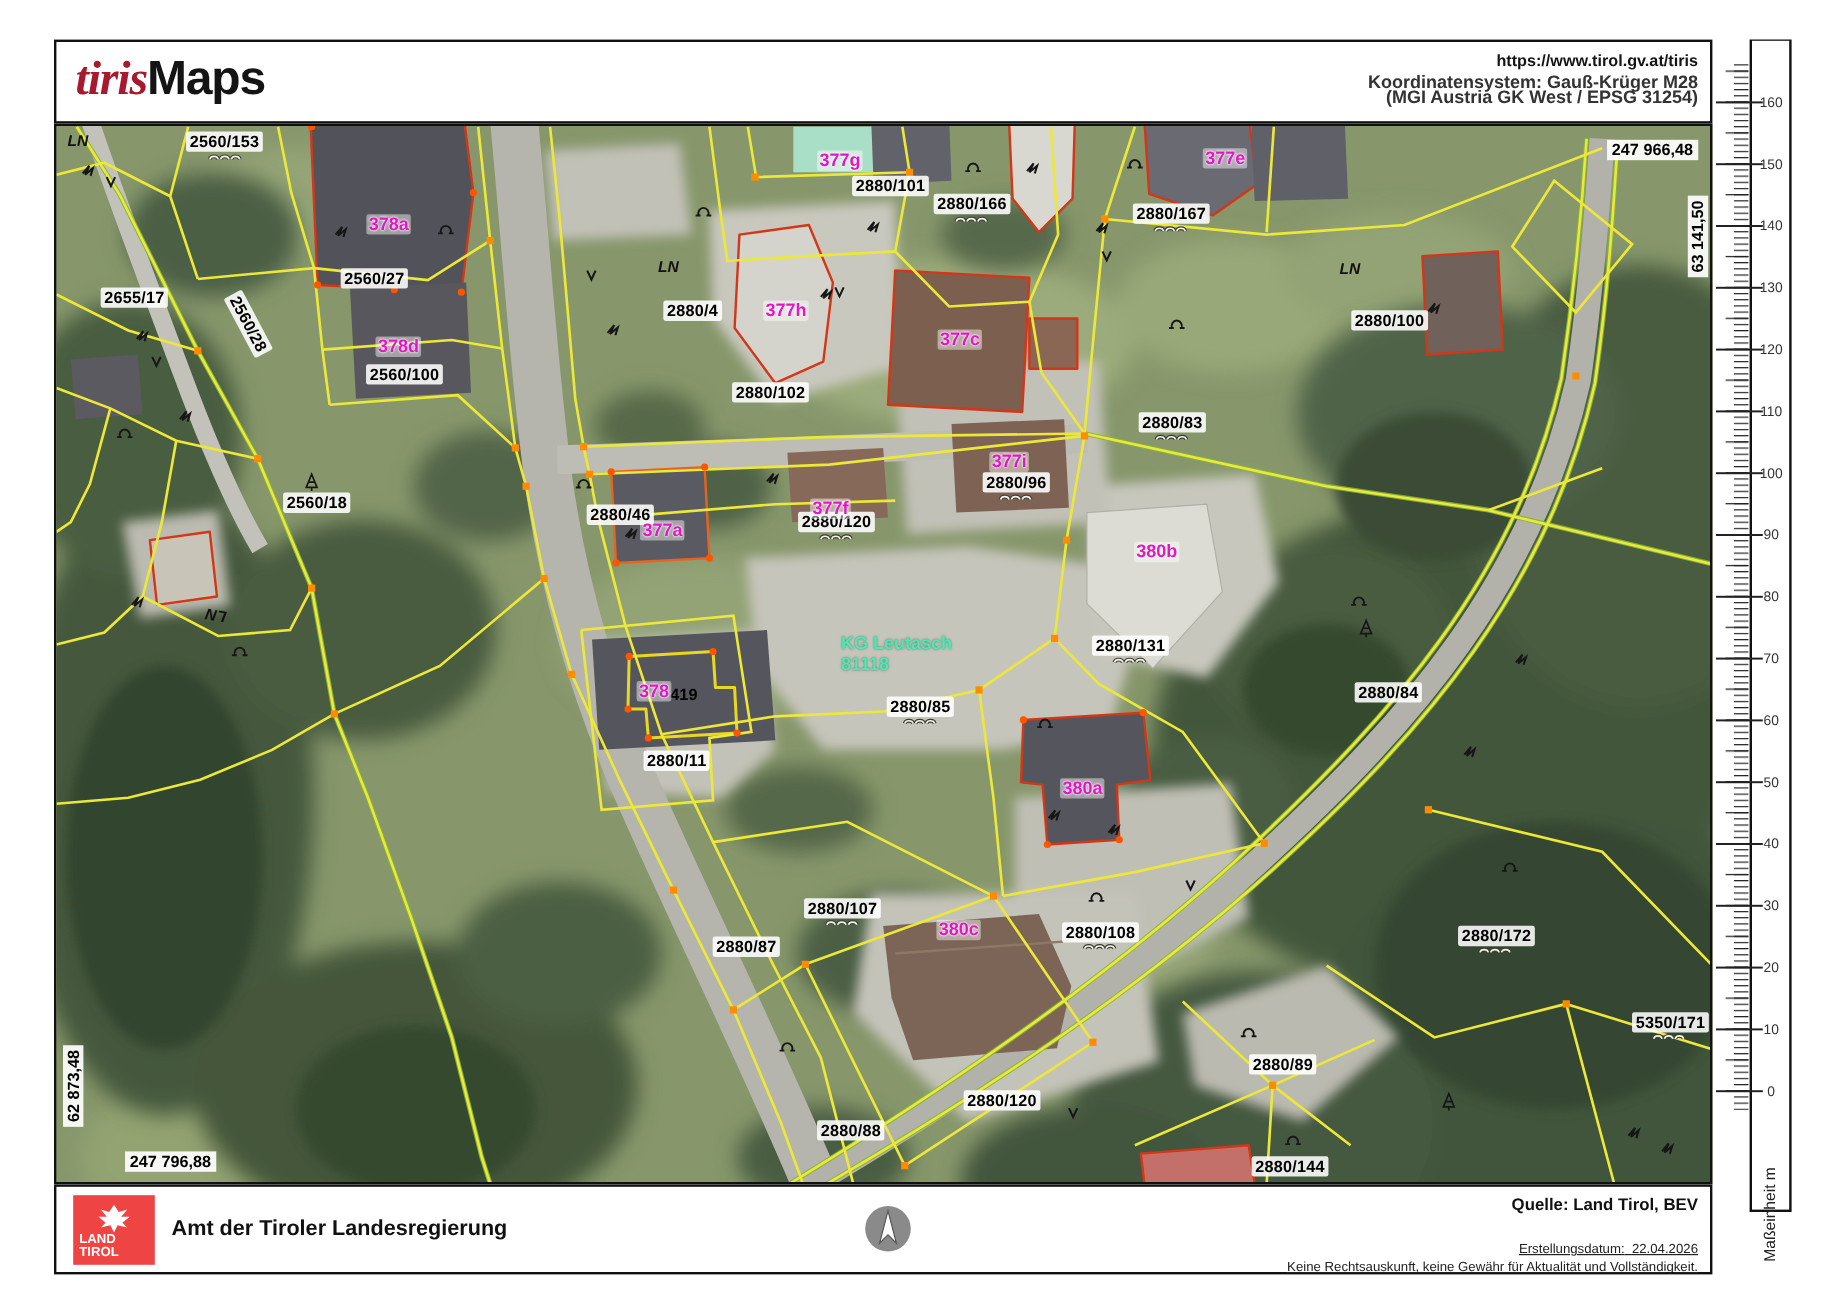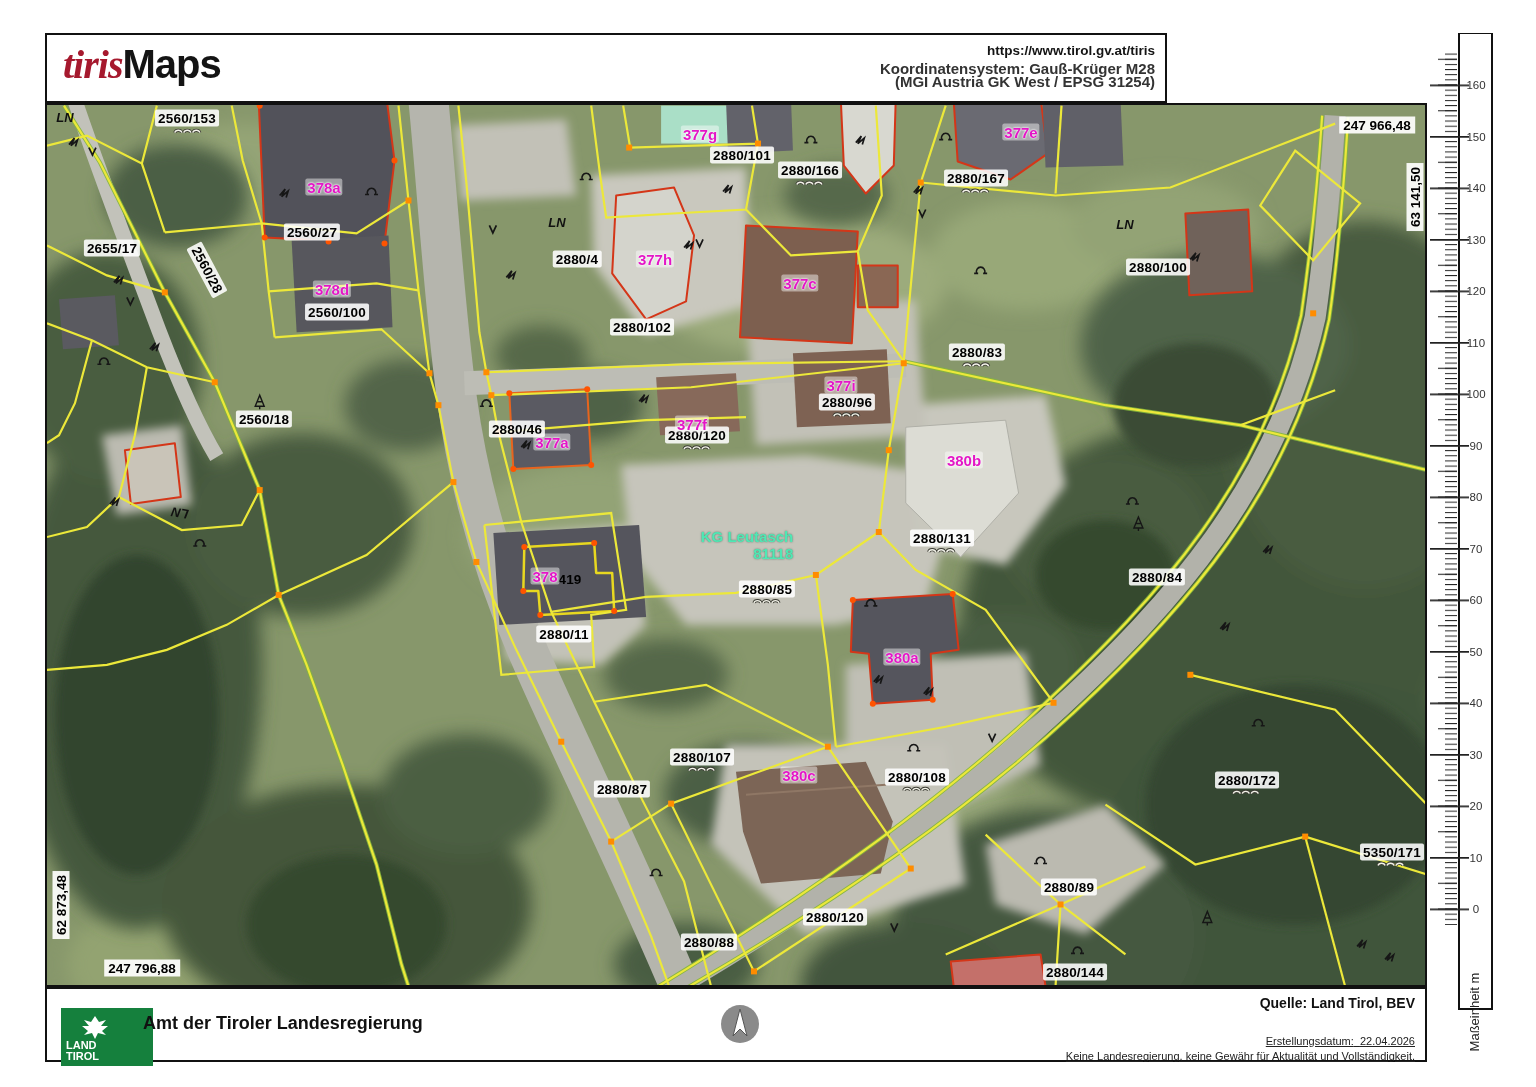--- a/index.html
+++ b/index.html
@@ -1,35 +1,35 @@
 <!DOCTYPE html>
 <html><head>
 <meta charset="utf-8">
 <style>
   html,body{margin:0;padding:0;background:#fff;}
   body{width:1536px;height:1087px;position:relative;font-family:"Liberation Sans",sans-serif;overflow:hidden;}
-  .header-box{position:absolute;left:45px;top:33px;width:1122px;height:70px;border:2px solid #111;background:#fff;box-sizing:border-box;}
+  .header-box{position:absolute;left:45px;top:33px;width:1382px;height:70px;border:2px solid #111;background:#fff;box-sizing:border-box;}
   .logo{position:absolute;left:16px;top:6px;font-size:40px;font-weight:bold;letter-spacing:-1px;}
   .logo .tiris{color:#a6192e;font-style:italic;font-family:"Liberation Serif",serif;font-weight:bold;}
   .logo .maps{color:#141414;}
   .hdr-right{position:absolute;right:10px;top:8px;text-align:right;color:#141414;}
   .hdr-url{font-weight:bold;font-size:13.5px;margin-bottom:4px;}
   .hdr-coord{font-size:15px;line-height:13px;font-weight:bold;color:#333;}
   .map-box{position:absolute;left:45px;top:103px;width:1382px;height:884px;border:2px solid #111;background:#87976b;box-sizing:border-box;overflow:hidden;}
   .map-box svg.mapsvg{position:absolute;left:0;top:0;}
   .plabel{position:absolute;transform:translate(-50%,-50%);background:rgba(255,255,255,0.88);color:#000;font-size:13.5px;font-weight:bold;padding:0 3px;border-radius:2px;line-height:17px;white-space:nowrap;letter-spacing:.2px;}
   .plabel.rot{transform:translate(-50%,-50%) rotate(62deg);}
   .blabel{position:absolute;transform:translate(-50%,-50%);color:#e316c6;font-size:15px;font-weight:bold;white-space:nowrap;background:rgba(255,255,255,0.45);padding:0 2px;border-radius:2px;text-shadow:0 0 2px #fff,0 0 2px #fff;}
   .lnlabel{position:absolute;transform:translate(-50%,-50%);color:#111;font-size:13px;font-weight:bold;font-style:italic;white-space:nowrap;}
   .lnlabel.rot{transform:translate(-50%,-50%) rotate(190deg);}
-  .kglabel{position:absolute;transform:translate(-50%,-50%);color:#4fe8b4;font-size:15px;font-weight:bold;text-align:right;line-height:17px;text-shadow:0 0 2px rgba(0,60,40,.6);white-space:nowrap;}
+  .kglabel{position:absolute;transform:translate(-50%,-50%);color:#4fe8b4;font-size:15px;font-weight:bold;text-align:left;line-height:17px;text-shadow:0 0 2px rgba(0,60,40,.6);white-space:nowrap;}
   .coordlabel{position:absolute;transform:translate(-50%,-50%);background:rgba(255,255,255,0.92);color:#000;font-size:13.5px;font-weight:bold;padding:1px 4px;white-space:nowrap;}
   .coordlabel.rotl{transform:translate(-50%,-50%) rotate(-90deg);}
   .footer-box{position:absolute;left:45px;top:987px;width:1382px;height:75px;border:2px solid #111;background:#fff;box-sizing:border-box;}
-  .tirol-logo{position:absolute;left:14px;top:19px;width:92px;height:58px;background:#15803d;color:#fff;}
+  .tirol-logo{position:absolute;left:14px;top:7px;width:68px;height:58px;background:#ef4444;color:#fff;}
   .tirol-logo .txt{position:absolute;left:5px;bottom:4px;font-size:11px;font-weight:bold;line-height:11px;}
   .agency{position:absolute;left:96px;top:24px;font-size:18px;font-weight:bold;color:#111;}
   .north{position:absolute;left:672px;top:14px;width:42px;height:42px;}
   .ftr-right{position:absolute;right:10px;top:6px;text-align:right;color:#111;}
   .ftr-src{font-weight:bold;font-size:14px;margin-bottom:23px;}
   .ftr-small{font-size:11px;line-height:15px;color:#222;text-decoration:underline;}
   .ruler{position:absolute;left:1429px;top:33px;width:67px;height:978px;}
   .unitlabel{position:absolute;left:1405px;top:1004px;width:140px;height:16px;text-align:center;font-size:13px;color:#222;transform:rotate(-90deg);}
 </style>
 </head>
@@ -456,15 +456,15 @@
   <svg class="north" viewBox="0 0 42 42">
     <circle cx="21" cy="21" r="19" fill="#8a8a8a"></circle>
     <path d="M21,6 L28,33 L21,26 L14,33 Z" fill="#fff" stroke="#555" stroke-width="1"></path>
   </svg>
   <div class="ftr-right">
     <div class="ftr-src">Quelle: Land Tirol, BEV</div>
     <div class="ftr-small">
       <span>Erstellungsdatum:</span>
       &nbsp;<span>22.04.2026</span>
     </div>
-    <div class="ftr-small">Keine Landesregierung, keine Gewähr für Aktualität und Vollständigkeit.</div>
+    <div class="ftr-small">Keine Rechtsauskunft, keine Gewähr für Aktualität und Vollständigkeit.</div>
   </div>
 </div>
 
 </body></html>

